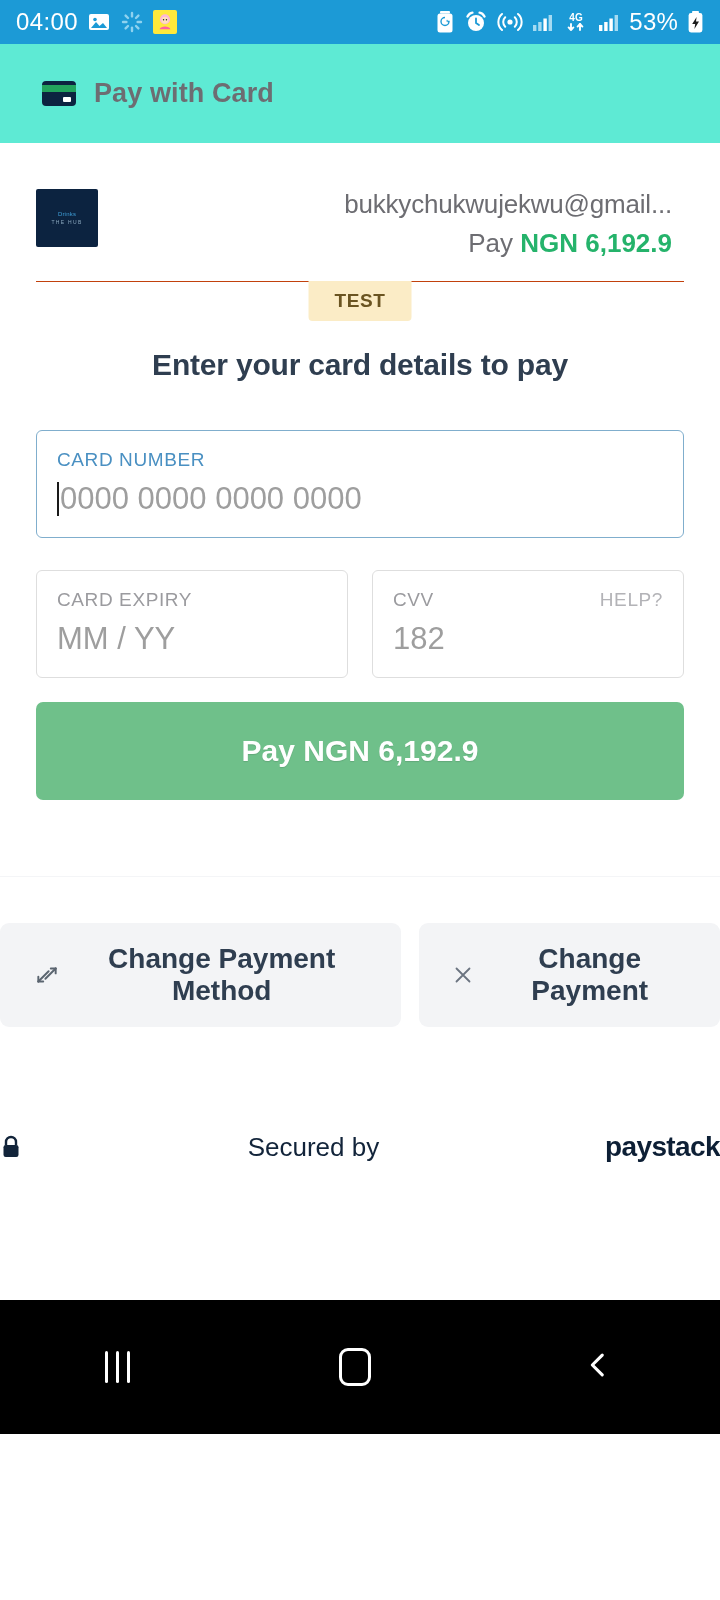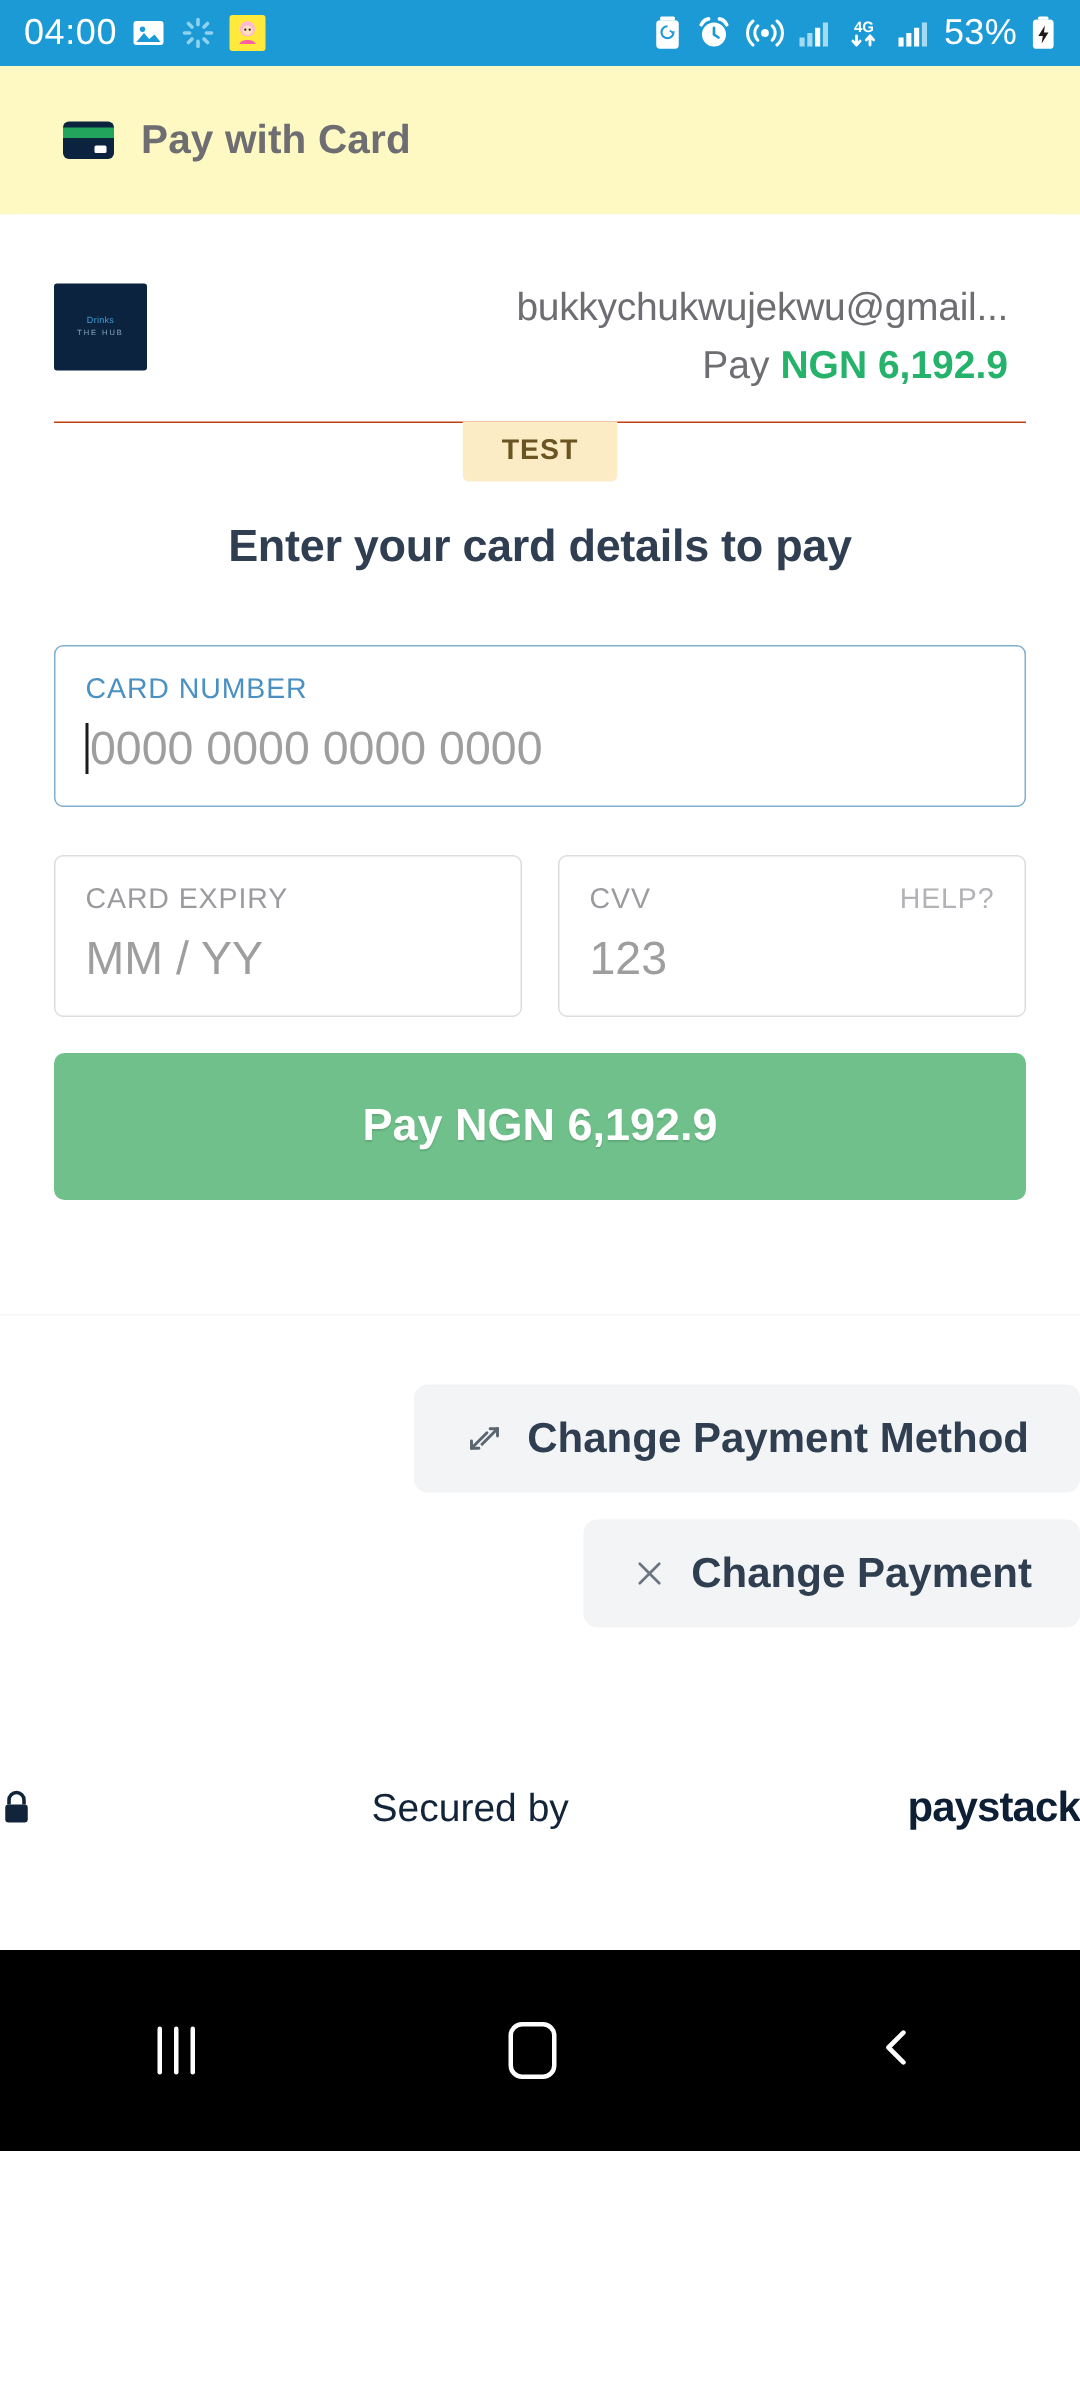--- a/index.html
+++ b/index.html
@@ -23,21 +23,21 @@
   .sb-pct { font-size: 24px; letter-spacing: .2px; }
   .sb-ico { display: inline-flex; align-items: center; justify-content: center; }
   .emoji-av {
     width: 24px; height: 24px; background: #ffe93b; border-radius: 2px;
     display:inline-flex; align-items:center; justify-content:center;
     font-size: 17px; line-height: 1; overflow: hidden;
   }
 
   
   .appheader {
-    height: 99px; background: #fef9c3;
+    height: 99px; background: #5eead4;
     display: flex; align-items: center; padding-left: 42px; gap: 18px;
   }
   .card-ico { width: 34px; height: 25px; position: relative; }
   .card-ico .body { position:absolute; inset:0; background:#0c2340; border-radius:4px; }
   .card-ico .stripe { position:absolute; left:0; right:0; top:4px; height:7px; background:#22a45d; }
   .card-ico .chip { position:absolute; right:5px; bottom:4px; width:8px; height:5px; background:#ffffff; border-radius:1px; }
   .appheader h1 { font-size: 27px; font-weight: 700; color: #6d6d72; letter-spacing: .1px; }
 
   
   .panel {
@@ -102,21 +102,21 @@
     display: flex; align-items: center; justify-content: center;
     text-shadow: 0 1px 1px rgba(0,0,0,.12);
   }
   .testcard {
     text-align: center; margin-top: 44px; font-size: 24px; font-weight: 700; color: #31353b;
     cursor: pointer;
   }
 
   .softline { height: 1px; background: #f4f5f7; margin: 76px 0 0 0; }
 
-  .altbtns { display: flex; flex-direction: column; align-items: flex-end; margin-top: 46px; gap: 18px; }
+  .altbtns { display: flex; flex-direction: row; align-items: center; margin-top: 46px; gap: 18px; }
   .altbtn {
     background: #f3f4f6; border: 0; border-radius: 9px; font-family: inherit;
     color: #2f3e50; font-weight: 700; cursor: pointer;
     display: flex; align-items: center; gap: 16px;
   }
   .altbtn.change { font-size: 28px; padding: 20px 34px; }
   .altbtn.cancel { font-size: 28px; padding: 20px 32px; }
   .ic { display: inline-flex; align-items: center; justify-content: center; color: #5b6570; }
 
   .secured {
@@ -279,21 +279,21 @@
           <div class="flabel">
             <span>CARD EXPIRY</span>
           </div>
           <div class="fvalue">MM / YY</div>
         </div>
         <div class="field">
           <div class="flabel">
             <span>CVV</span>
             <span class="fhelp">HELP?</span>
           </div>
-          <div class="fvalue">123</div>
+          <div class="fvalue">182</div>
         </div>
       </div>
     </div>
 
     <button class="paybtn">Pay NGN 6,192.9</button>
 
 
     <div class="softline"></div>
 
     <div class="altbtns">

